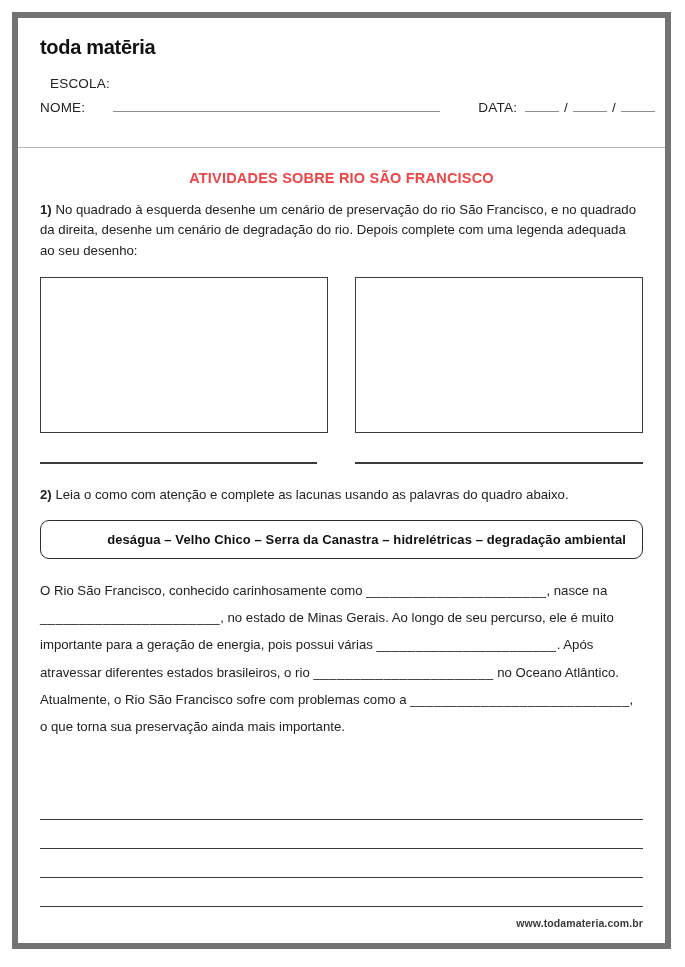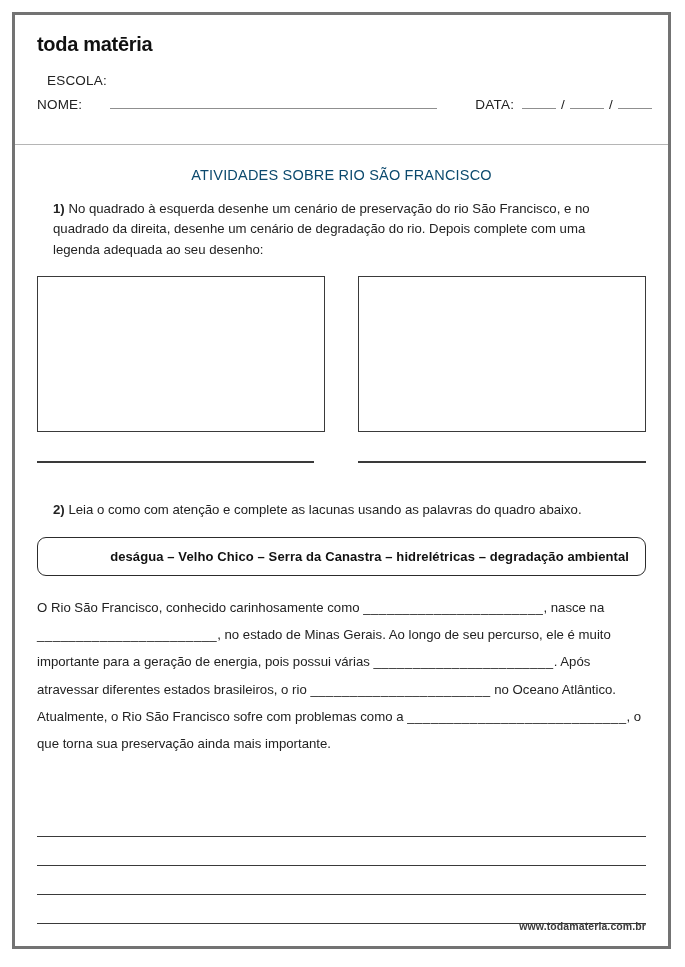--- a/index.html
+++ b/index.html
@@ -14,21 +14,21 @@
     color: #1a1a1a;
     -webkit-font-smoothing: antialiased;
   }
 
   .page {
     position: absolute;
     left: 12px;
     top: 12px;
     width: 659px;
     height: 937px;
-    border: 3px solid #737373;
+    border: 6px solid #737373;
     box-sizing: border-box;
     background: #fff;
   }
 
   
   .header {
     position: relative;
     height: 130px;
     border-bottom: 1px solid #b5b5b5;
     box-sizing: border-box;
@@ -84,30 +84,30 @@
   }
 
   
   .content {
     position: relative;
     padding: 0 22px;
   }
   .worksheet-title {
     text-align: center;
     font-size: 14.5px;
-    font-weight: normal;
+    font-weight: bold;
     letter-spacing: 0.2px;
     margin: 22px 0 14px 0;
-    color: #0c4a6e;
+    color: #ef4444;
   }
   .question {
     font-size: 13.2px;
     line-height: 1.55;
     color: #222;
-    margin: 16px;
+    margin: 0;
   }
   .q-num { font-weight: bold; }
 
   
   .draw-row {
     display: flex;
     justify-content: space-between;
     margin-top: 16px;
   }
   .draw-col { width: 288px; }

